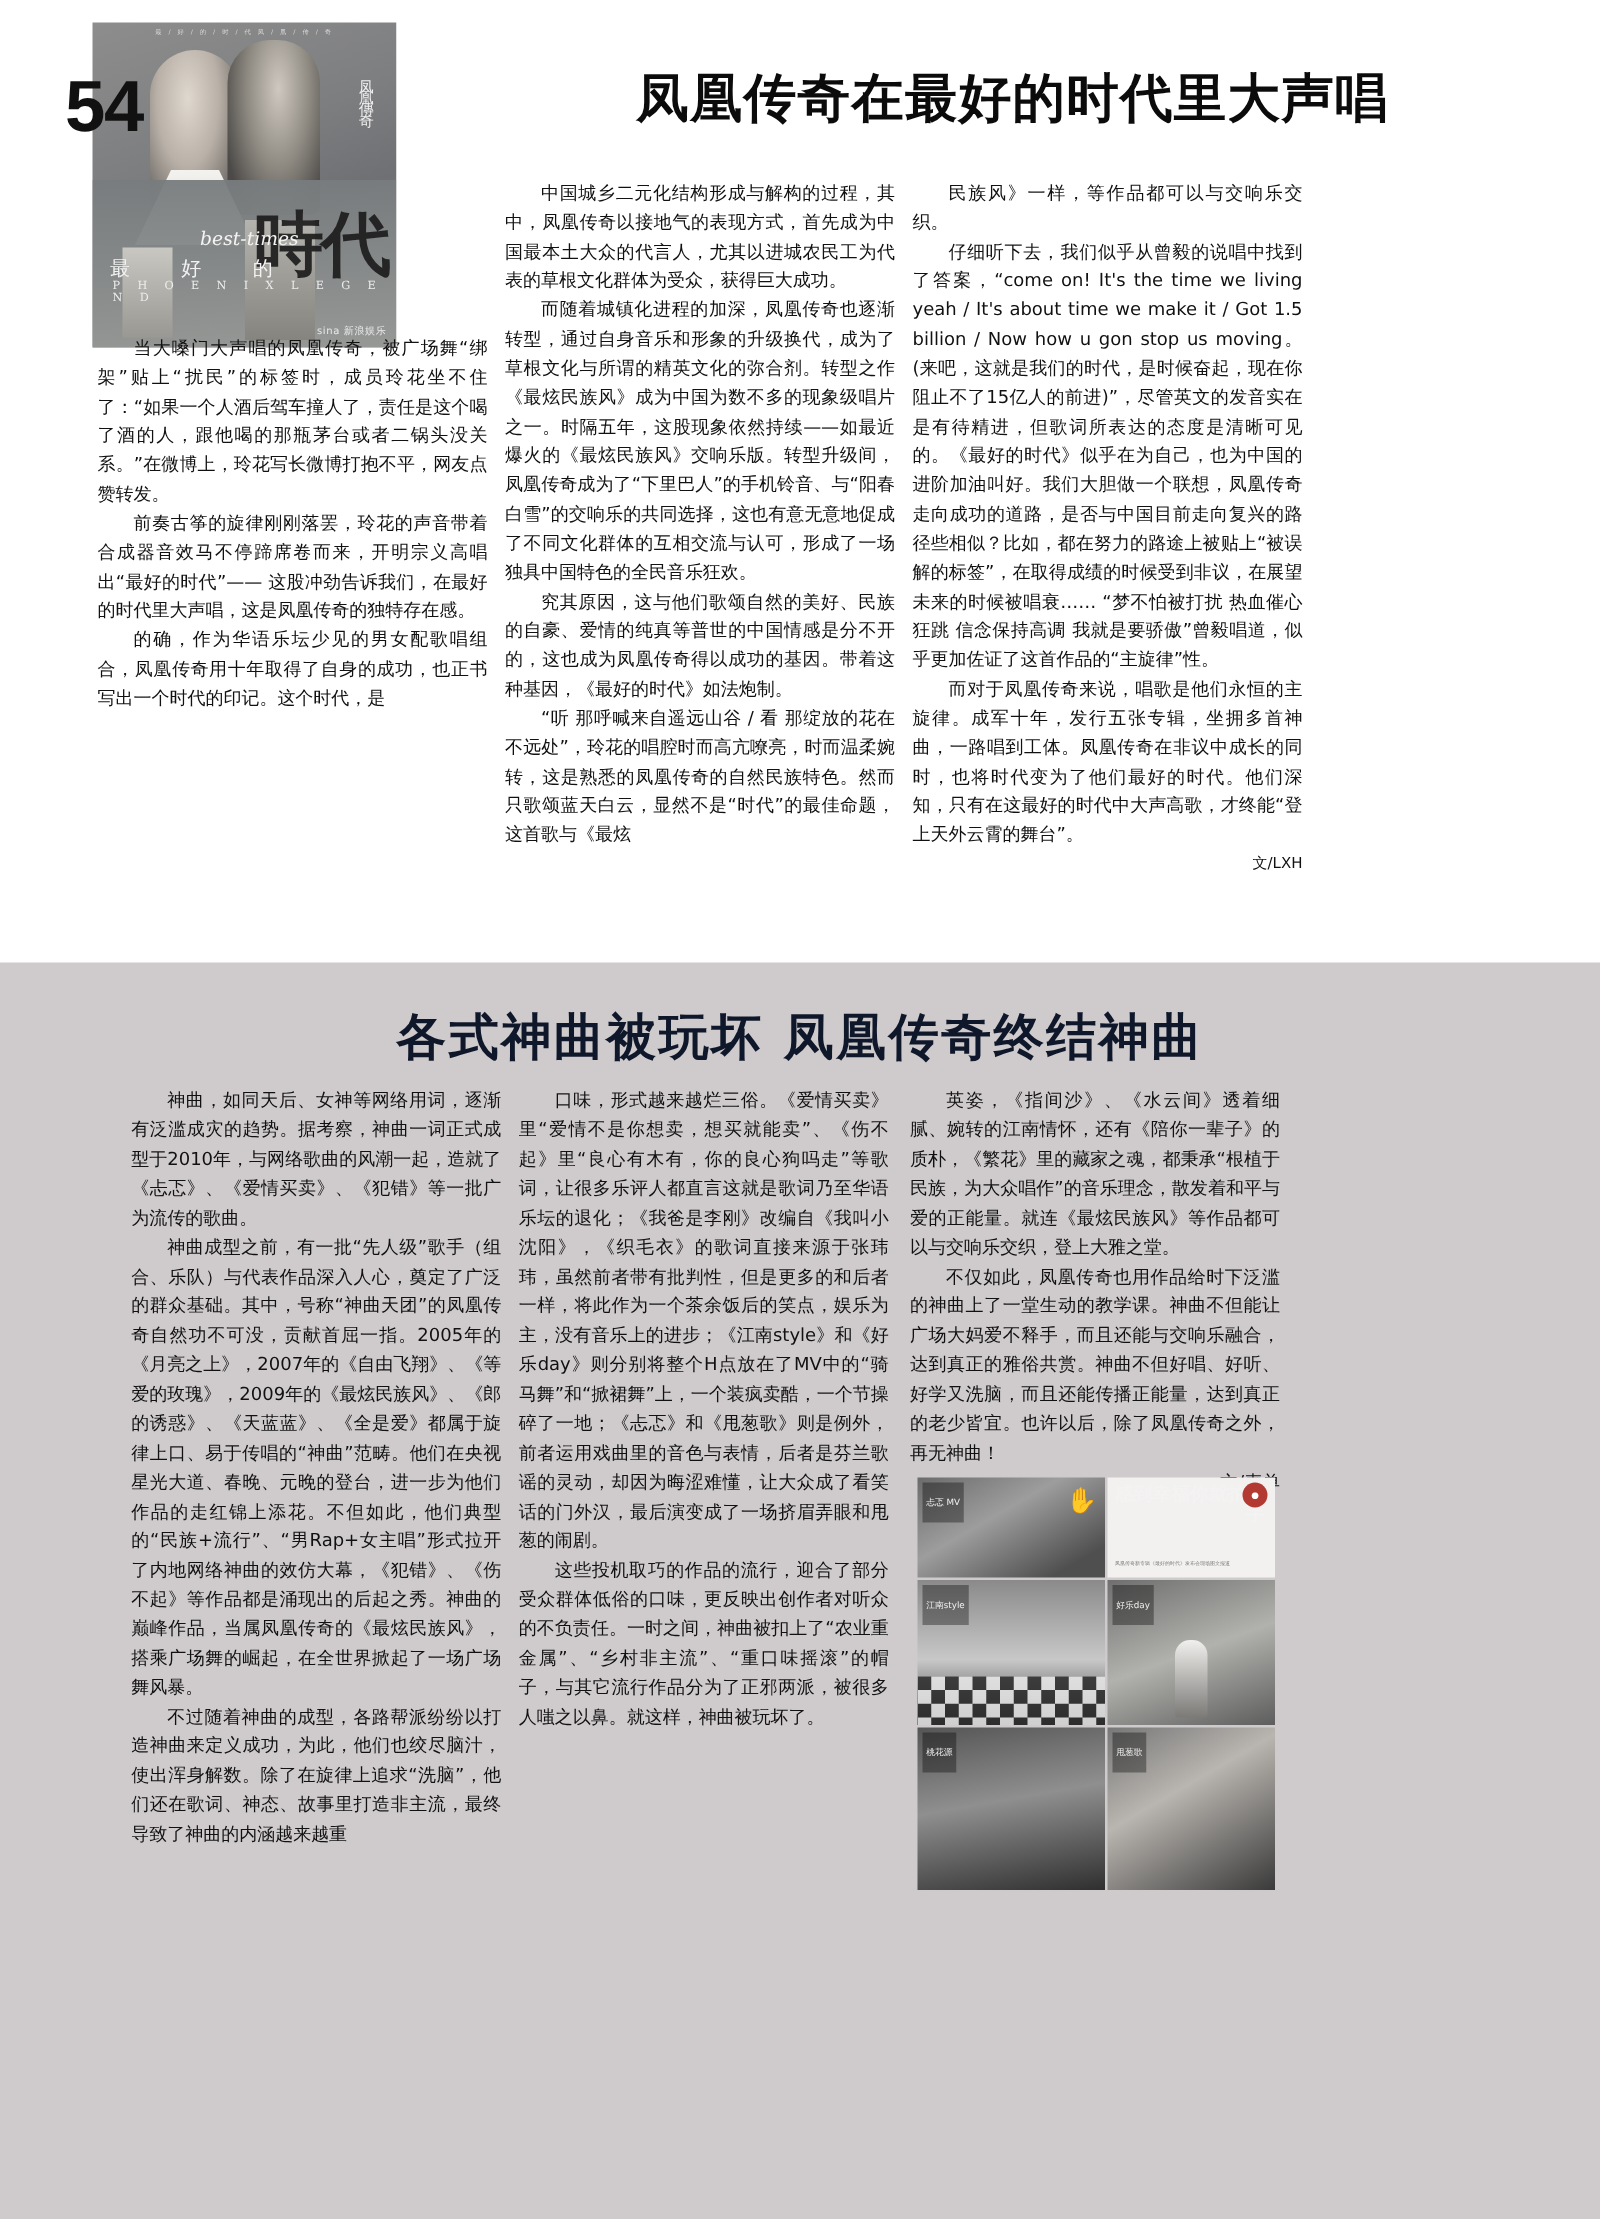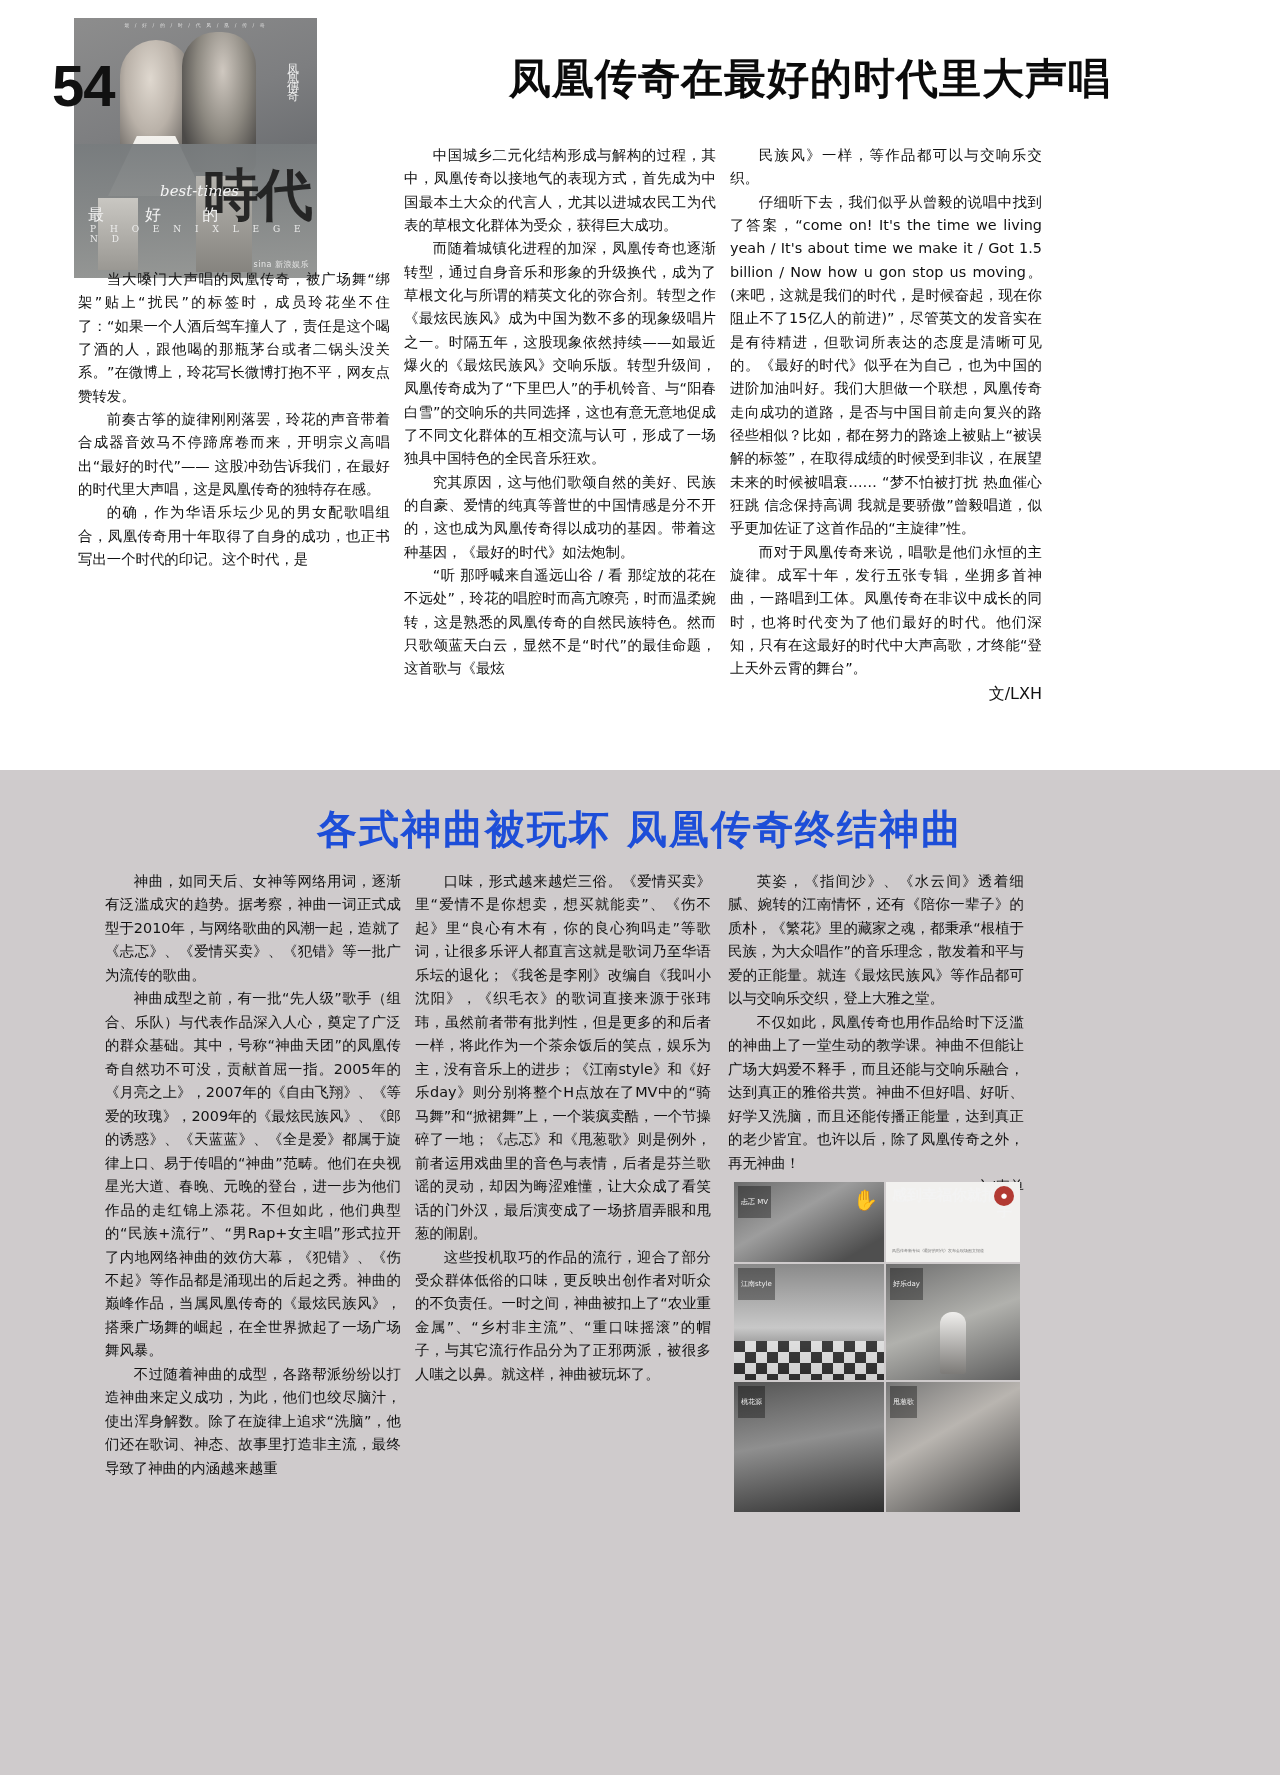--- a/index.html
+++ b/index.html
@@ -111,33 +111,33 @@
     font-size:14.4px; line-height:1.62; color:#111;
     text-align:justify; text-justify:inter-character;
     font-family:"DejaVu Sans","Liberation Sans",sans-serif;
   }
   .tcol p{ margin:0 0 0 0; text-indent:2em; }
   .tcol1{ left:78px; top:268px; width:312px; }
   .tcol2{ left:404px; top:144px; width:312px; }
   .tcol3{ left:730px; top:144px; width:312px; }
   .byline{
     text-indent:0; text-align:right; margin-top:14px;
-    font-size:16px;
+    font-size:12px;
   }
 
   
   .page-bottom{
     position:absolute; left:0; top:770px; width:1280px; height:1005px;
     background:#cfcbcc;
   }
   .bot-headline{
     position:absolute; left:0; top:32px; width:1280px;
     text-align:center;
     font-family:"DejaVu Serif","Liberation Serif",serif;
-    font-weight:700; font-size:40px; color:#1d4ed8; letter-spacing:2px;
+    font-weight:700; font-size:40px; color:#0f172a; letter-spacing:2px;
   }
   .bcol{
     position:absolute;
     font-size:14.4px; line-height:1.63; color:#111;
     text-align:justify; text-justify:inter-character;
     font-family:"DejaVu Sans","Liberation Sans",sans-serif;
   }
   .bcol p{ margin:0; text-indent:2em; }
   .bcol1{ left:105px; top:100px; width:296px; }
   .bcol2{ left:415px; top:100px; width:296px; }

